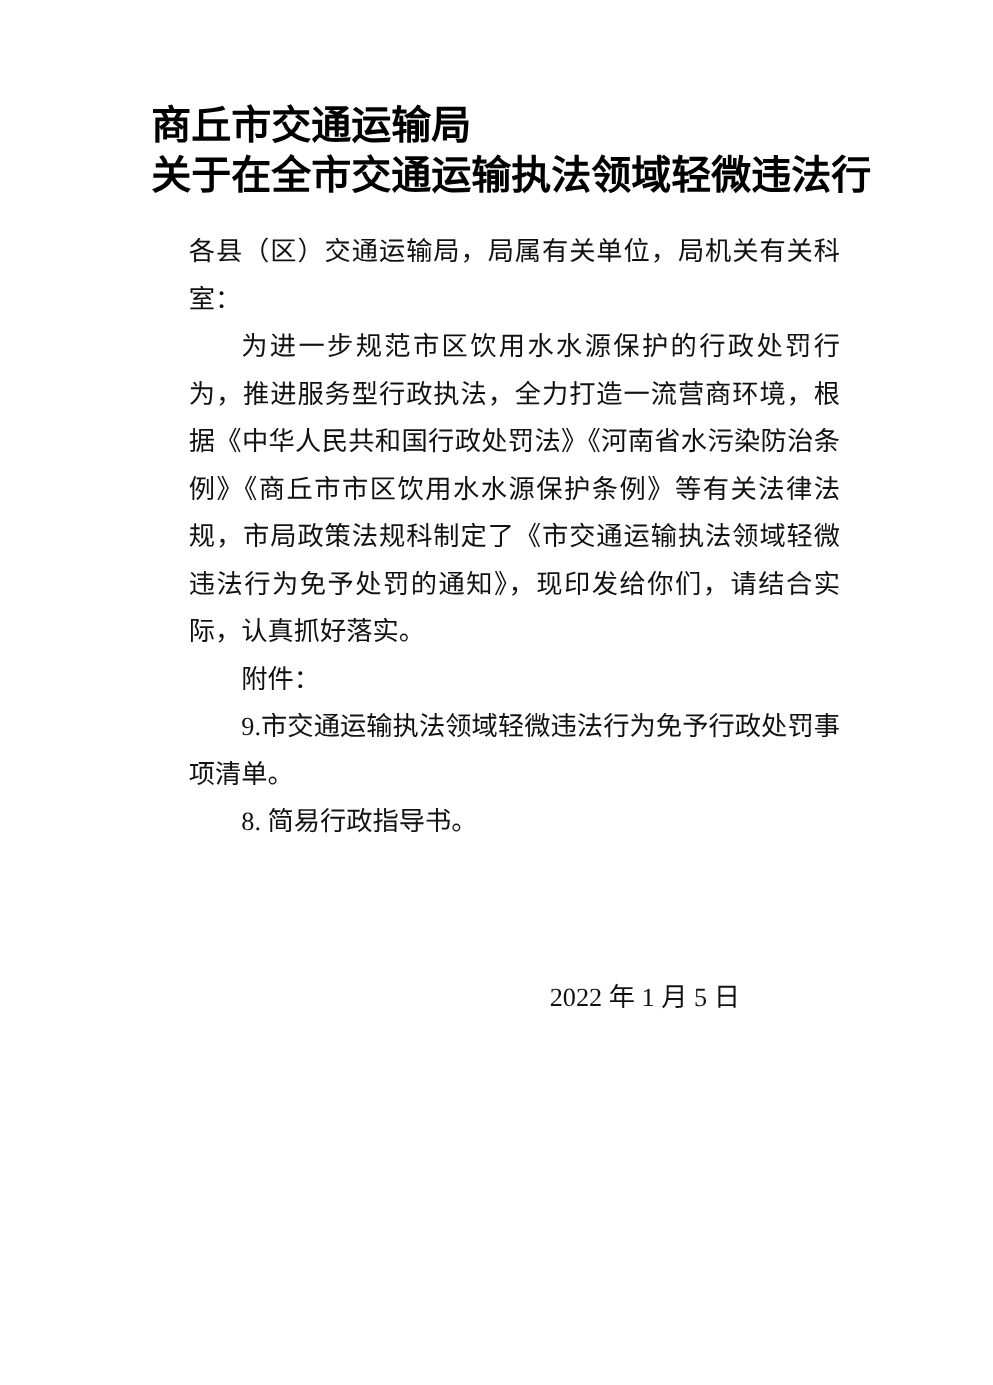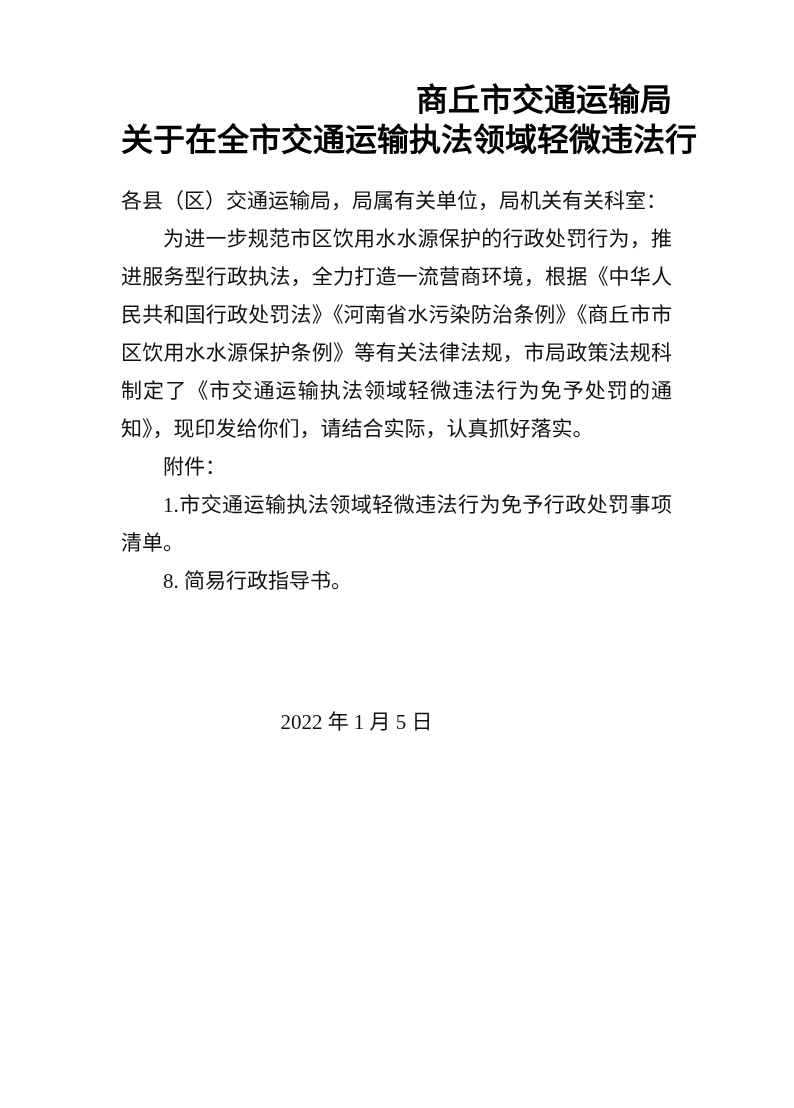--- a/index.html
+++ b/index.html
@@ -13,46 +13,47 @@
     height: 1108px;
     margin: 0 auto;
     background: #ffffff;
     box-sizing: border-box;
     padding: 80px 122px 0 121px;
     color: #000000;
     font-family: "Liberation Serif", "DejaVu Serif", serif;
     overflow: hidden;
   }
   .doc-title {
-    text-align: right;
+    text-align: left;
     font-weight: bold;
     font-size: 32px;
     line-height: 40px;
     color: #000000;
     letter-spacing: 0;
   }
   .doc-title .title-line {
     white-space: nowrap;
   }
   .doc-body {
     margin-top: 22px;
     font-size: 21px;
     line-height: 38px;
     color: #111111;
+    margin-left: 30px;
   }
   .para {
     margin: 0;
     text-align: justify;
   }
   .indent {
     text-indent: 42px;
   }
   .date-line {
     margin: 103px 80px 0 0;
-    text-align: center;
+    text-align: right;
     white-space: nowrap;
   }
 </style>
 </head>
 <body>
 
 <div class="page">
 
   <header class="doc-title">
     <div class="title-line">商丘市交通运输局</div>
@@ -60,21 +61,21 @@
   </header>
 
   <main class="doc-body">
 
     <p class="para">各县（区）交通运输局，局属有关单位，局机关有关科室：</p>
 
     <p class="para indent">为进一步规范市区饮用水水源保护的行政处罚行为，推进服务型行政执法，全力打造一流营商环境，根据《中华人民共和国行政处罚法》《河南省水污染防治条例》《商丘市市区饮用水水源保护条例》等有关法律法规，市局政策法规科制定了《市交通运输执法领域轻微违法行为免予处罚的通知》，现印发给你们，请结合实际，认真抓好落实。</p>
 
     <p class="para indent">附件：</p>
 
-    <p class="para indent">1.市交通运输执法领域轻微违法行为免予行政处罚事项清单。</p>
+    <p class="para indent">9.市交通运输执法领域轻微违法行为免予行政处罚事项清单。</p>
 
 
     <p class="para indent">8. 简易行政指导书。</p>
 
     <p class="date-line">2022 年 1 月 5 日</p>
 
   </main>
 
 </div>
 

